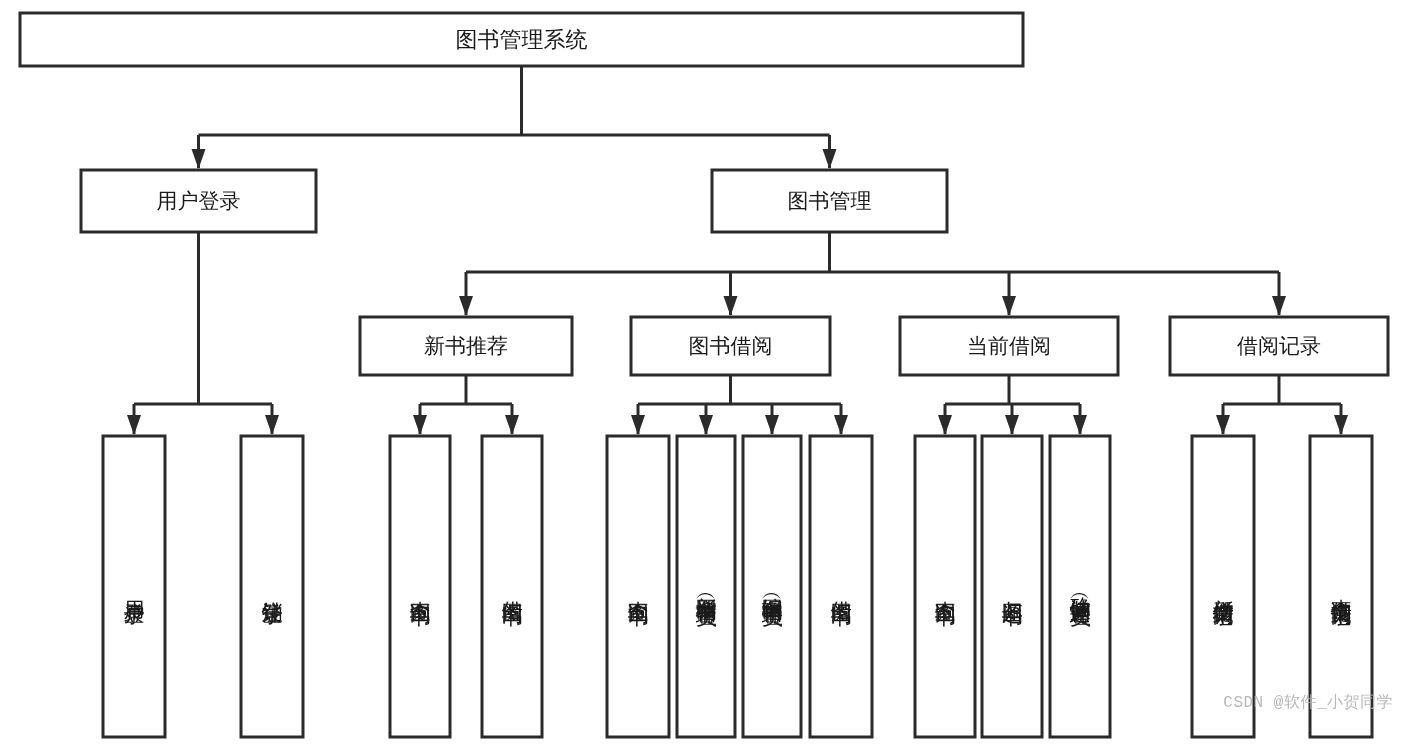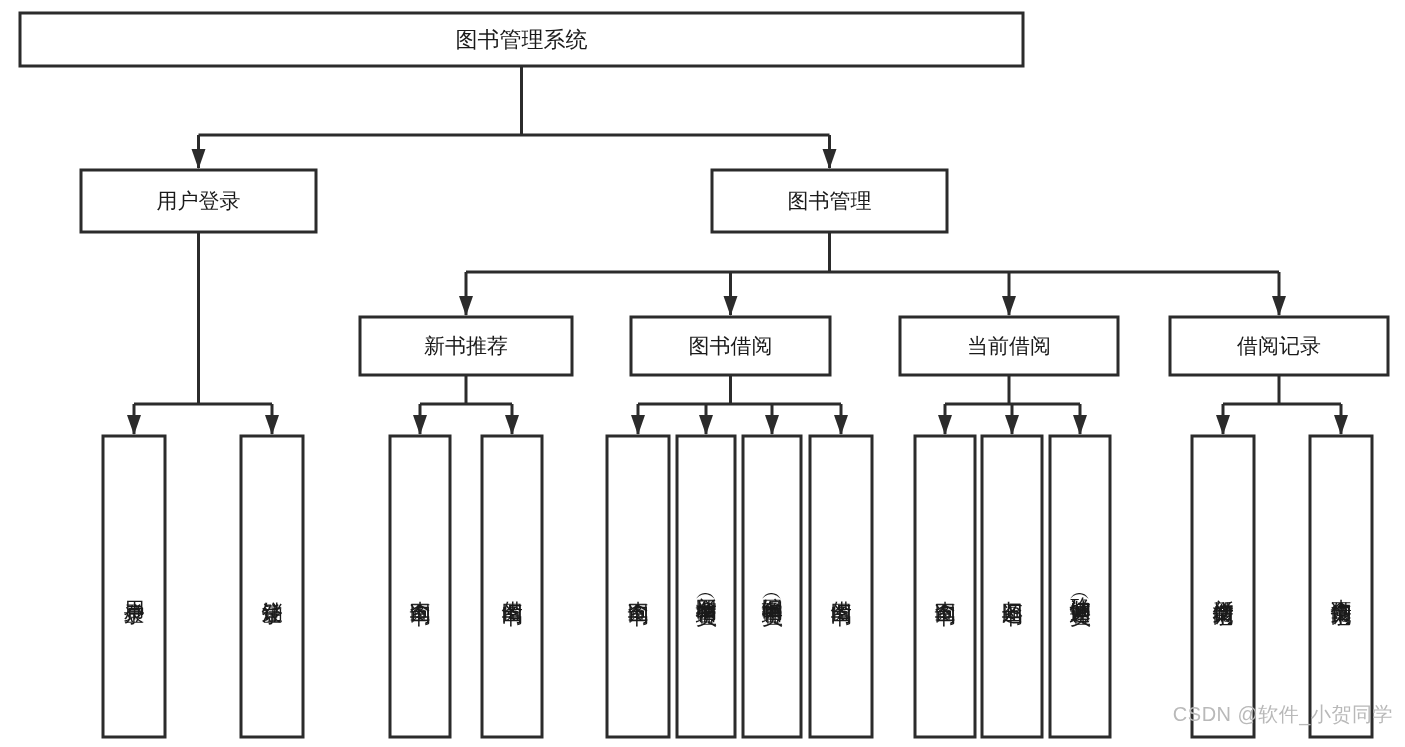--- a/index.html
+++ b/index.html
@@ -70,23 +70,23 @@
     font-size: 21px;
     color: #1a1a1a;
     line-height: 1.08;
     letter-spacing: 1.5px;
     white-space: nowrap;
     text-align: center;
   }
   #watermark {
     position: absolute;
     right: 12px;
-    bottom: 6px;
-    font-family: Liberation Sans, sans-serif;
-    font-size: 20px;
+    bottom: 21px;
+    font-family: Liberation Mono, monospace;
+    font-size: 16px;
     color: #b9b9b9;
     letter-spacing: 0.5px;
     user-select: none;
     white-space: nowrap;
   }
 </style>
 </head>
 <body>
 
 <div id="diagram-root">

